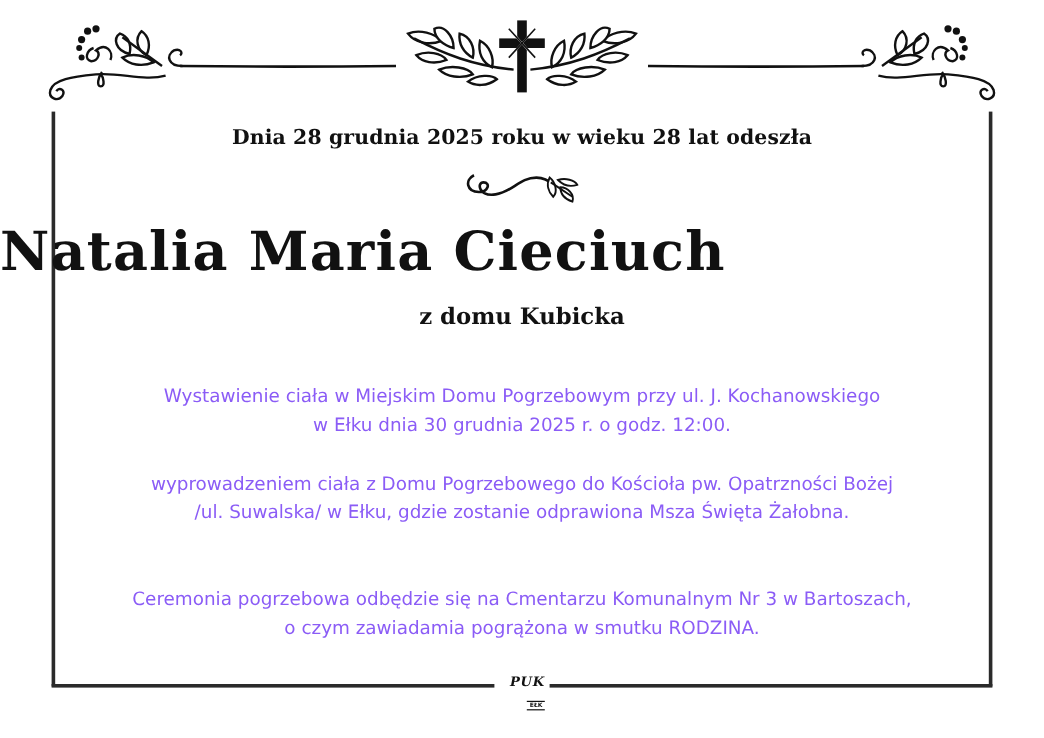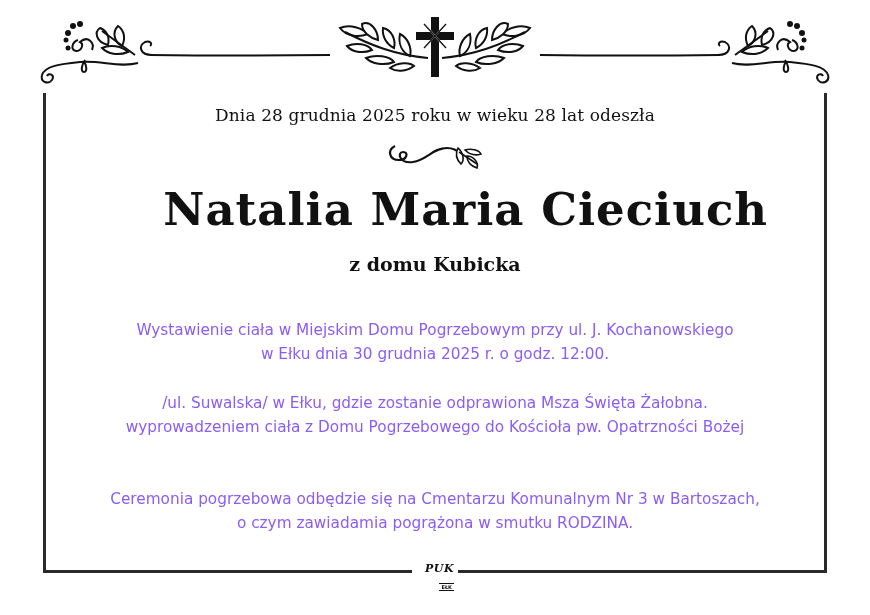--- a/index.html
+++ b/index.html
@@ -5,23 +5,23 @@
     html, body { margin: 0; padding: 0; background: #ffffff; }
     body { width: 870px; height: 615px; position: relative; overflow: hidden; font-family: "DejaVu Serif", serif; color: #111111; }
     .frame-left { position: absolute; left: 43px; top: 93px; width: 3px; height: 479px; background: #2a2a2a; }
     .frame-right { position: absolute; left: 824px; top: 93px; width: 3px; height: 479px; background: #2a2a2a; }
     .frame-bottom-l { position: absolute; left: 43px; top: 570px; width: 369px; height: 3px; background: #2a2a2a; }
     .frame-bottom-r { position: absolute; left: 458px; top: 570px; width: 369px; height: 3px; background: #2a2a2a; }
     .top-ornament { position: absolute; left: 0; top: 0; width: 870px; height: 95px; }
     .logo { position: absolute; left: 416px; top: 563px; width: 38px; text-align: right; }
     .logo-main { font-family: "DejaVu Serif", serif; font-style: italic; font-weight: bold; font-size: 11px; line-height: 11px; letter-spacing: 0.5px; color: #111; }
     .logo-sub { font-family: "DejaVu Sans", sans-serif; font-size: 5px; line-height: 6px; font-weight: bold; color: #111; border-top: 1px solid #111; border-bottom: 1px solid #111; display: inline-block; padding: 0 2px; }
-    .intro { position: absolute; left: 0; width: 870px; top: 103px; text-align: center; font-family: "DejaVu Serif", serif; font-weight: normal; font-size: 17px; line-height: 24px; letter-spacing: 0.1px; }
+    .intro { position: absolute; left: 0; width: 870px; top: 103px; text-align: center; font-family: "DejaVu Serif", serif; font-weight: bold; font-size: 17px; line-height: 24px; letter-spacing: 0.1px; }
     .swirl { position: absolute; left: 385px; top: 140px; width: 100px; height: 30px; }
-    .name { position: absolute; left: 0; width: 768px; top: 180px; text-align: right; font-family: "DejaVu Serif", serif; font-weight: bold; font-size: 45px; line-height: 60px; letter-spacing: 1px; }
+    .name { position: absolute; left: 0; width: 768px; top: 180px; text-align: left; font-family: "DejaVu Serif", serif; font-weight: bold; font-size: 45px; line-height: 60px; letter-spacing: 1px; }
     .maiden { position: absolute; left: 0; width: 870px; top: 250px; text-align: center; font-family: "DejaVu Serif", serif; font-weight: bold; font-size: 19px; line-height: 28px; }
     .para { position: absolute; left: 60px; width: 750px; text-align: center; font-family: "DejaVu Sans", sans-serif; font-size: 15.3px; line-height: 24px; color: #8b5cf6; }
     .p1 { top: 318px; }
     .p2 { top: 391px; }
     .p3 { top: 487px; }
     .line { display: block; white-space: nowrap; }
   </style>
 </head>
 <body>
 
@@ -127,22 +127,22 @@
 </svg>
 
 <div class="name">Natalia Maria Cieciuch</div>
 <div class="maiden">z domu Kubicka</div>
 
 <div class="para p1">
   <span class="line">Wystawienie ciała w Miejskim Domu Pogrzebowym przy ul. J. Kochanowskiego</span>
   <span class="line">w Ełku dnia 30 grudnia 2025 r. o godz. 12:00.</span>
 </div>
 <div class="para p2">
+  <span class="line">wyprowadzeniem ciała z Domu Pogrzebowego do Kościoła pw. Opatrzności Bożej</span>
   <span class="line">/ul. Suwalska/ w Ełku, gdzie zostanie odprawiona Msza Święta Żałobna.</span>
-  <span class="line">wyprowadzeniem ciała z Domu Pogrzebowego do Kościoła pw. Opatrzności Bożej</span>
 </div>
 <div class="para p3">
   <span class="line">Ceremonia pogrzebowa odbędzie się na Cmentarzu Komunalnym Nr 3 w Bartoszach,</span>
   <span class="line">o czym zawiadamia pogrążona w smutku RODZINA.</span>
 </div>
 
 <div class="logo">
   <div class="logo-main">PUK</div>
   <div class="logo-sub">EŁK</div>
 </div>

